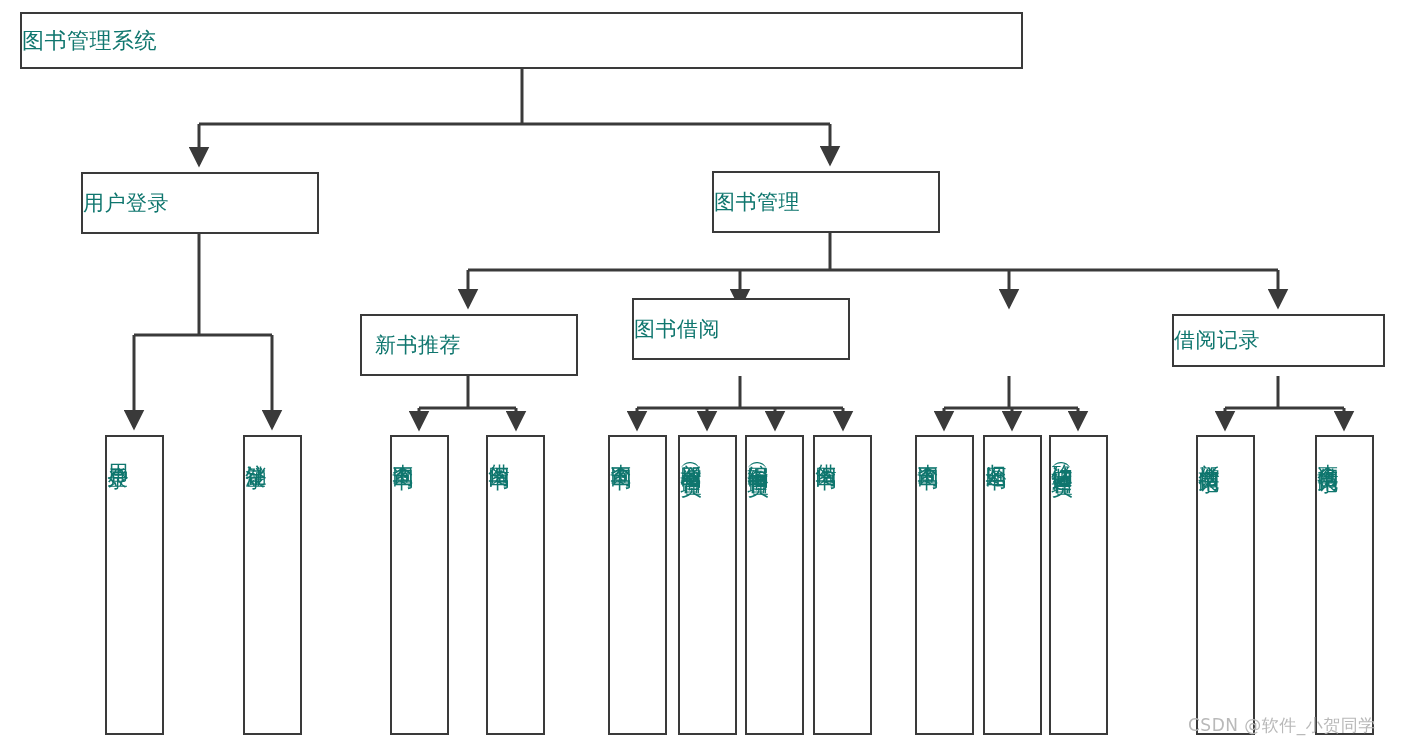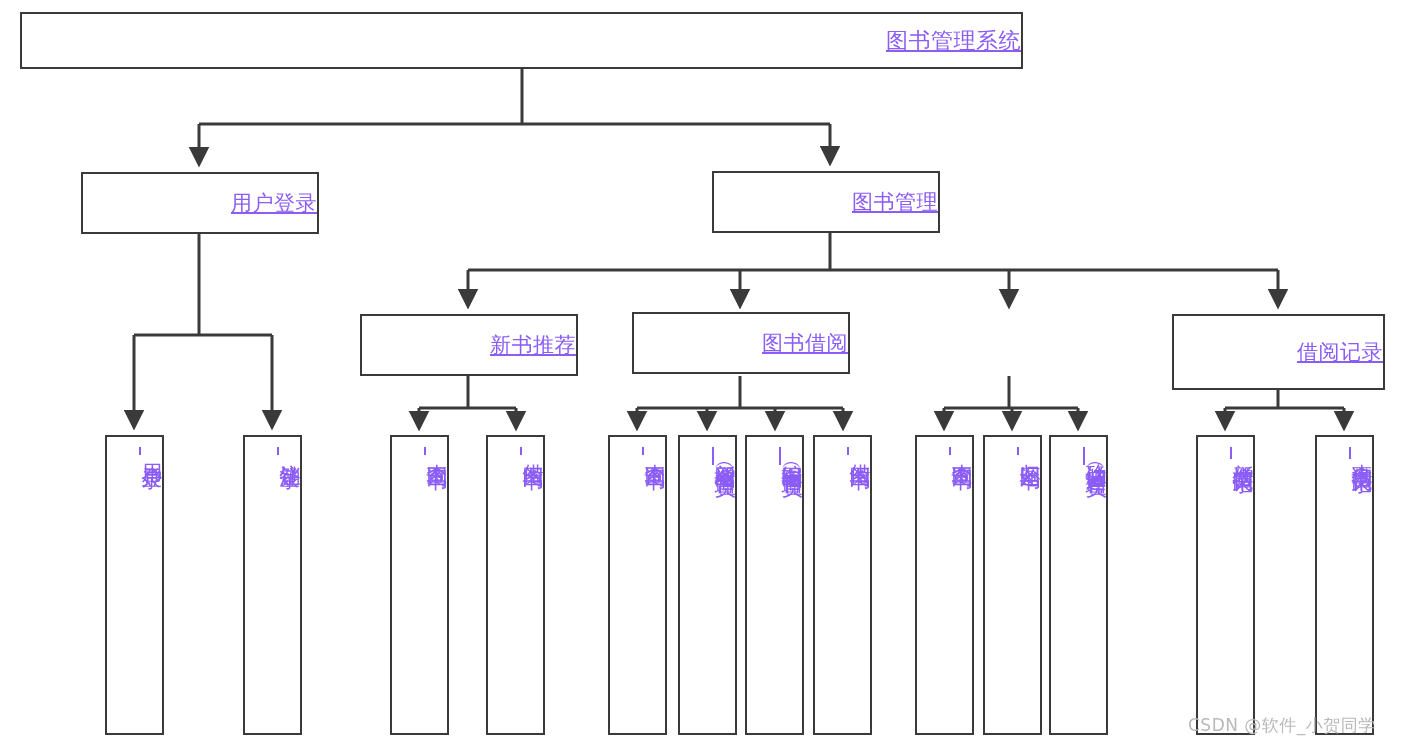--- a/index.html
+++ b/index.html
@@ -25,27 +25,26 @@
     height: 747px;
     pointer-events: none;
   }
   .node {
     position: absolute;
     box-sizing: border-box;
     border: 2.5px solid #3a3a3a;
     background: #ffffff;
     display: flex;
     align-items: center;
-    justify-content: flex-end;
-    color: #8b5cf6;
+    justify-content: flex-start;
+    color: #0f766e;
     font-size: 21px;
     line-height: 1.18;
     letter-spacing: 0.5px;
     text-align: center;
-    text-decoration: underline;
   }
   .node.horiz .label {
     white-space: nowrap;
   }
   .node.vert {
     align-items: flex-start;
     padding-top: 10px;
   }
   .node.vert .label {
     writing-mode: vertical-rl;
@@ -128,24 +127,24 @@
   <div class="node horiz" style="left:81px; top:172px; width:238px; height:62px;">
     <span class="label">用户登录</span>
   </div>
   <div class="node horiz" style="left:712px; top:171px; width:228px; height:62px;">
     <span class="label">图书管理</span>
   </div>
 
   <div class="node horiz" style="left:360px; top:314px; width:218px; height:62px;padding-left:13px;">
     <span class="label">新书推荐</span>
   </div>
-  <div class="node horiz" style="left:632px; top:312px; width:218px; height:62px;">
+  <div class="node horiz" style="left:632px; top:298px; width:218px; height:62px;">
     <span class="label">图书借阅</span>
   </div>
-  <div class="node horiz" style="left:1172px; top:314px; width:213px; height:76px;">
+  <div class="node horiz" style="left:1172px; top:314px; width:213px; height:53px;">
     <span class="label">借阅记录</span>
   </div>
 
   <div class="node vert" style="left:105px; top:435px; width:59px; height:300px;">
     <span class="label">用户登录</span>
   </div>
   <div class="node vert" style="left:243px; top:435px; width:59px; height:300px;">
     <span class="label">注销登录</span>
   </div>
   <div class="node vert" style="left:390px; top:435px; width:59px; height:300px;">

